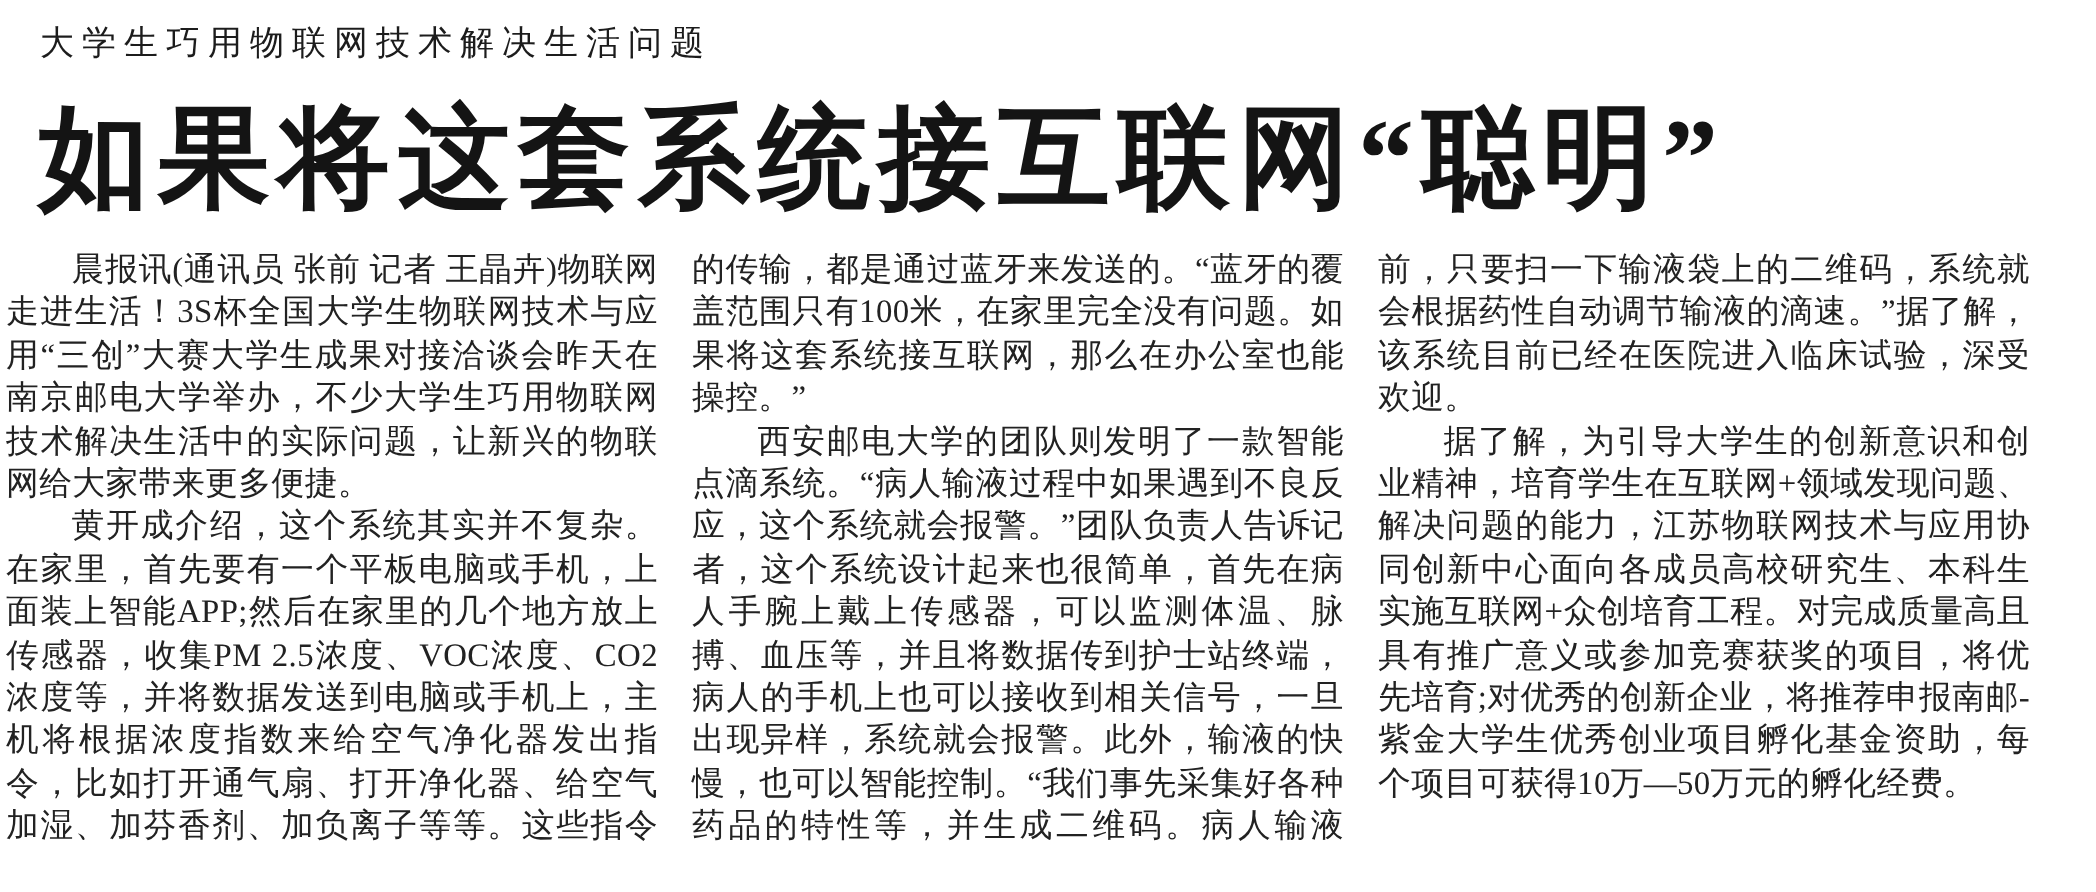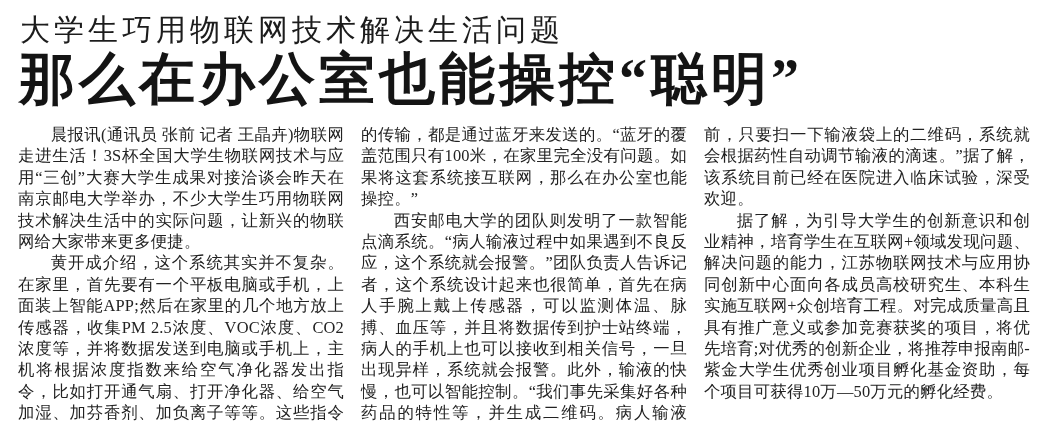--- a/index.html
+++ b/index.html
@@ -13,40 +13,40 @@
     height: 446px;
     overflow: hidden;
     background: #ffffff;
     color: #1a1a1a;
     font-family: "Liberation Serif", serif;
   }
   .kicker {
     position: absolute;
     top: 10px;
     left: 20px;
-    font-size: 30px;
+    font-size: 17px;
     font-weight: 500;
     letter-spacing: 4px;
     white-space: nowrap;
     color: #1c1c1c;
   }
   .headline {
     position: absolute;
     top: 42px;
     left: 19px;
     font-size: 56px;
     font-weight: 600;
     letter-spacing: 4px;
     white-space: nowrap;
     color: #141414;
   }
   .body-columns {
     position: absolute;
     top: 124px;
-    left: 18px;
+    left: 3px;
     width: 1012px;
     height: 322px;
     column-count: 3;
     column-gap: 17px;
     column-fill: balance;
     font-size: 16.4px;
     line-height: 21.4px;
     letter-spacing: 0.2px;
     text-align: justify;
     color: #222222;
@@ -56,20 +56,20 @@
     margin: 0;
     padding: 0;
     text-indent: 2em;
   }
 </style>
 </head>
 <body>
 
 <div class="page">
   <div class="kicker">大学生巧用物联网技术解决生活问题</div>
-  <div class="headline">那么在办公室也能操控“聪明”</div>
+  <div class="headline">如果将这套系统接互联网“聪明”</div>
   <div class="body-columns">
     <p>晨报讯(通讯员 张前 记者 王晶卉)物联网走进生活！3S杯全国大学生物联网技术与应用“三创”大赛大学生成果对接洽谈会昨天在南京邮电大学举办，不少大学生巧用物联网技术解决生活中的实际问题，让新兴的物联网给大家带来更多便捷。</p>
     <p>黄开成介绍，这个系统其实并不复杂。在家里，首先要有一个平板电脑或手机，上面装上智能APP;然后在家里的几个地方放上传感器，收集PM 2.5浓度、VOC浓度、CO2浓度等，并将数据发送到电脑或手机上，主机将根据浓度指数来给空气净化器发出指令，比如打开通气扇、打开净化器、给空气加湿、加芬香剂、加负离子等等。这些指令的传输，都是通过蓝牙来发送的。“蓝牙的覆盖范围只有100米，在家里完全没有问题。如果将这套系统接互联网，那么在办公室也能操控。”</p>
     <p>西安邮电大学的团队则发明了一款智能点滴系统。“病人输液过程中如果遇到不良反应，这个系统就会报警。”团队负责人告诉记者，这个系统设计起来也很简单，首先在病人手腕上戴上传感器，可以监测体温、脉搏、血压等，并且将数据传到护士站终端，病人的手机上也可以接收到相关信号，一旦出现异样，系统就会报警。此外，输液的快慢，也可以智能控制。“我们事先采集好各种药品的特性等，并生成二维码。病人输液前，只要扫一下输液袋上的二维码，系统就会根据药性自动调节输液的滴速。”据了解，该系统目前已经在医院进入临床试验，深受欢迎。</p>
     <p>据了解，为引导大学生的创新意识和创业精神，培育学生在互联网+领域发现问题、解决问题的能力，江苏物联网技术与应用协同创新中心面向各成员高校研究生、本科生实施互联网+众创培育工程。对完成质量高且具有推广意义或参加竞赛获奖的项目，将优先培育;对优秀的创新企业，将推荐申报南邮-紫金大学生优秀创业项目孵化基金资助，每个项目可获得10万—50万元的孵化经费。</p>
   </div>
 </div>
 
 </body></html>

